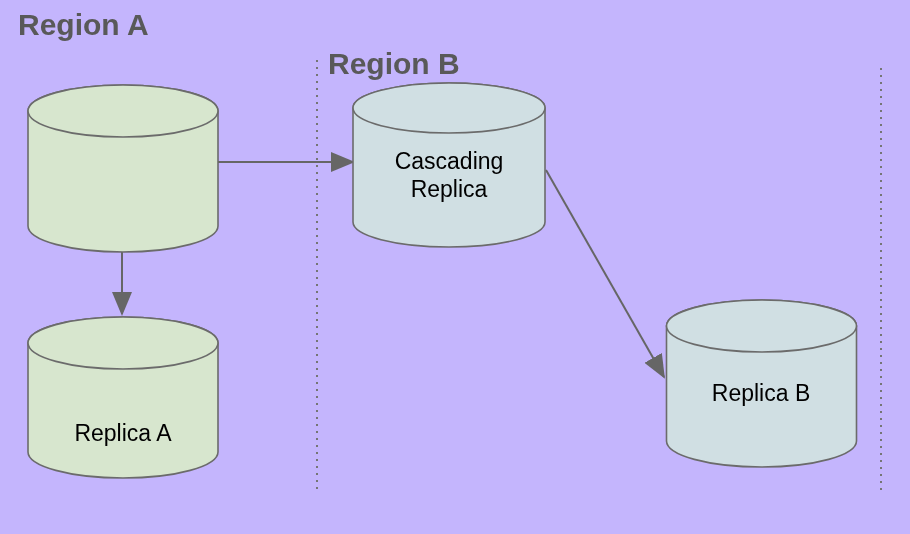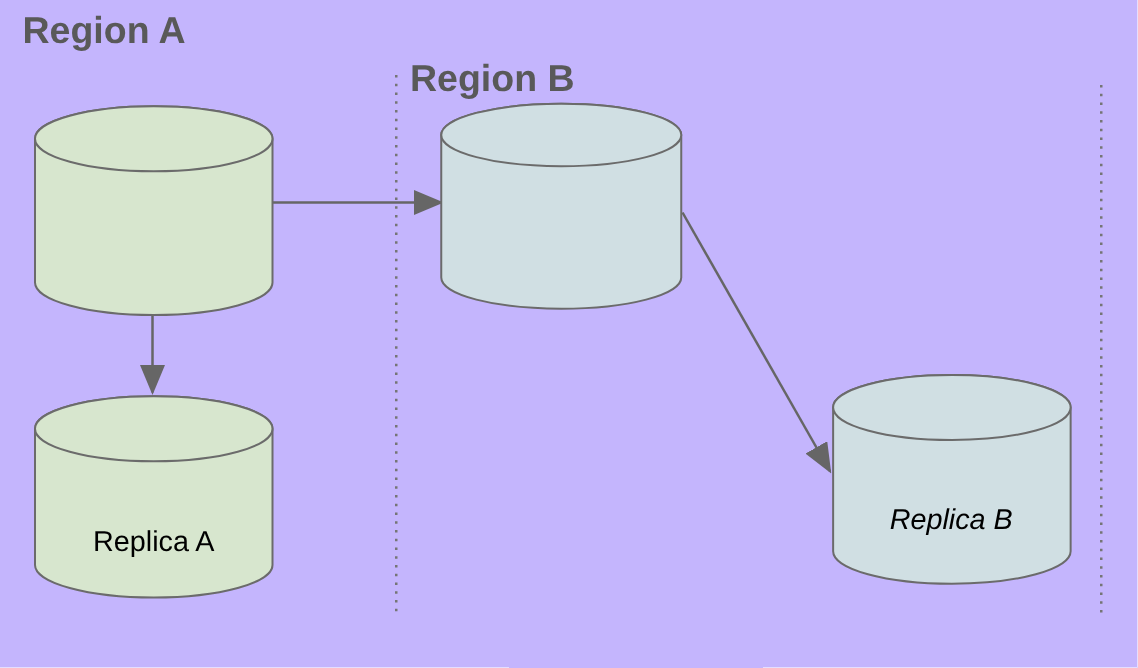--- a/index.html
+++ b/index.html
@@ -94,16 +94,17 @@
 
     <g class="cylinder-shape" fill="#d0dfe3">
       <path d="M 666.5 326 A 95 26 0 0 1 856.5 326 L 856.5 441 A 95 26 0 0 1 666.5 441 Z"></path>
       <ellipse cx="761.5" cy="326" rx="95" ry="26"></ellipse>
     </g>
   </svg>
 
   <div class="region-title" style="left:18px; top:8px;">Region A</div>
   <div class="region-title" style="left:328px; top:8px;margin-top:39px;">Region B</div>
 
+  <div class="node-label wrap" style="left:449px; top:175px;">Cascading Replica</div>
   <div class="node-label" style="left:123px; top:410px;margin-top:23px;">Replica A</div>
-  <div class="node-label" style="left:761px; top:415px;font-style:italic;">Replica B</div>
+  <div class="node-label" style="left:761px; top:393px;">Replica B</div>
 
 </div>
 
 </body></html>

